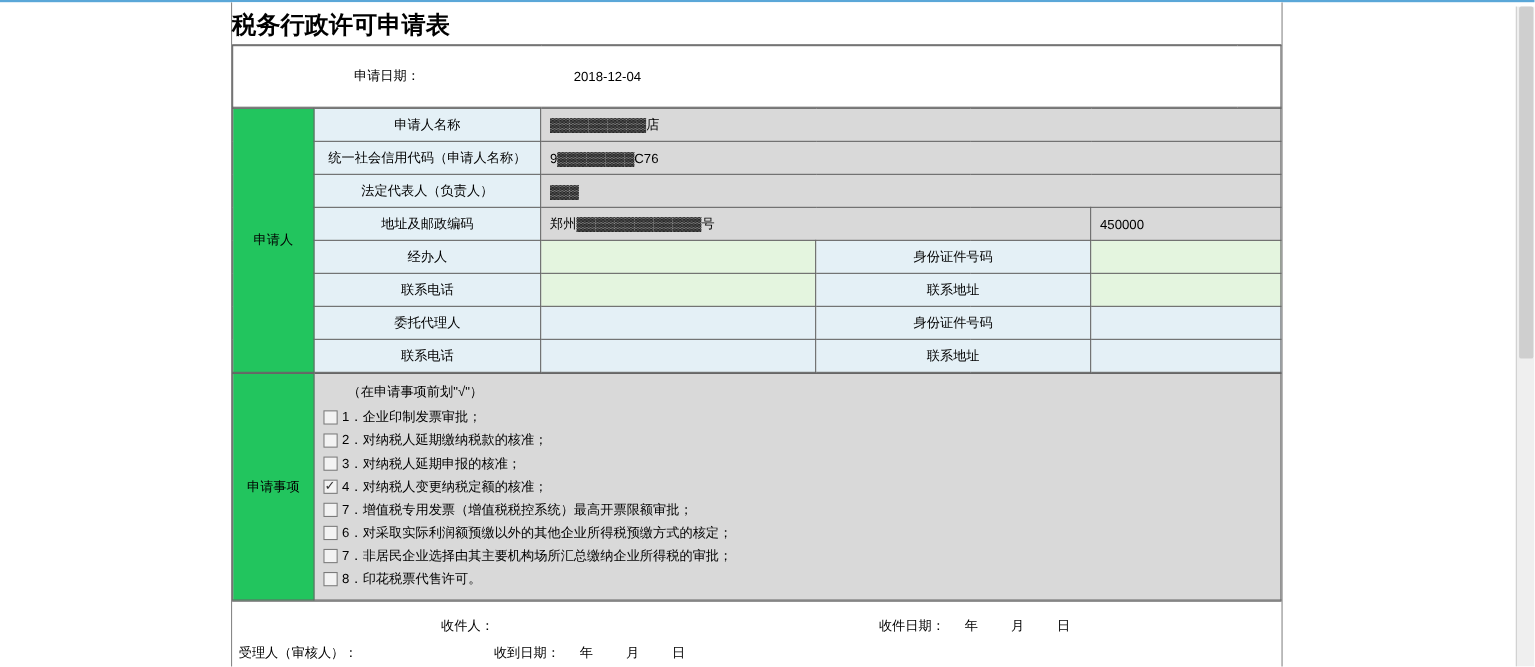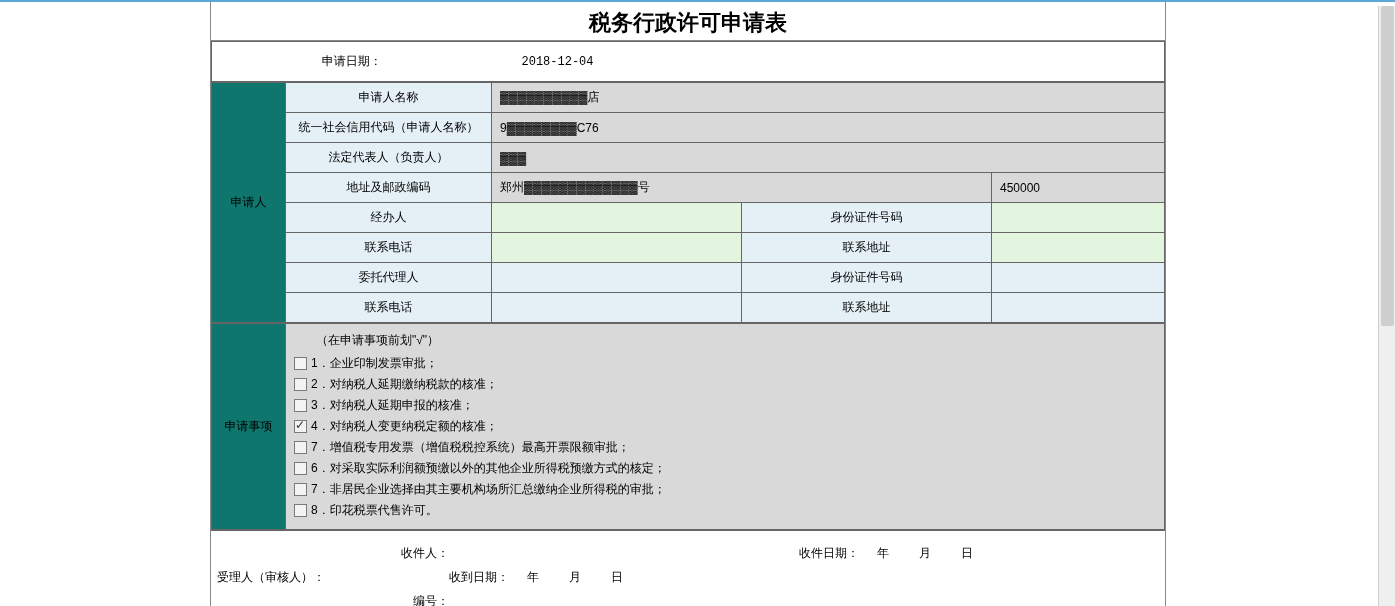--- a/index.html
+++ b/index.html
@@ -14,41 +14,40 @@
       border-top: 2px solid #5aa7d8;
     }
     .page-wrap {
       width: 956px;
       margin-left: 210px;
       border: 1px solid #888;
       border-top: none;
       background: #fff;
     }
     .title {
-      text-align: center;
       font-size: 22px;
       font-weight: bold;
       font-family: SimSun, serif;
       padding: 6px 0 2px 0;
       border-bottom: 1px solid #888;
     }
     table { width: 100%; border-collapse: collapse; table-layout: fixed; }
     td {
       border: 1px solid #666;
       height: 28px;
       padding: 0 6px;
       vertical-align: middle;
       font-size: 12px;
     }
     .lbl-blue { background: #e4f0f6; text-align: center; }
-    .lbl-header-blue { background: #0f766e; text-align: center; width: 72px; }
+    .lbl-header-blue { background: #22c55e; text-align: center; width: 72px; }
     .val-gray { background: #d9d9d9; padding-left: 8px; }
     .val-green { background: #e4f5df; padding-left: 8px; }
     .val-blue { background: #e4f0f6; padding-left: 8px; }
-    .apply-date-row td { border-left: none; border-right: none; height: 40px; font-family: Liberation Mono, monospace; }
+    .apply-date-row td { border-left: none; border-right: none; height: 56px; }
     .apply-date-row .date-lbl { text-align: center; width: 190px; border-left:1px solid #666;}
     .apply-date-row .date-val { padding-left: 30px; }
     .apply-date-row .date-end { border-right: 1px solid #666;}
     .applicant-section td { height: 30px; }
     .matters-hint { padding: 4px 0 4px 24px; }
     .matter-item { padding: 2px 0 2px 2px; display:flex; align-items:center; }
     .chk {
       width: 13px; height: 13px;
       border: 1px solid #7a7a7a;
       display: inline-block;

